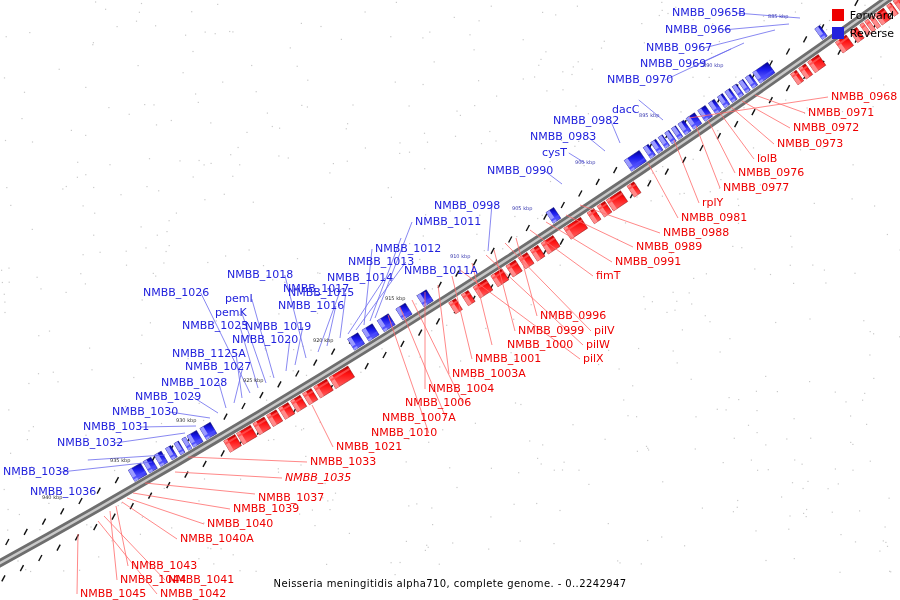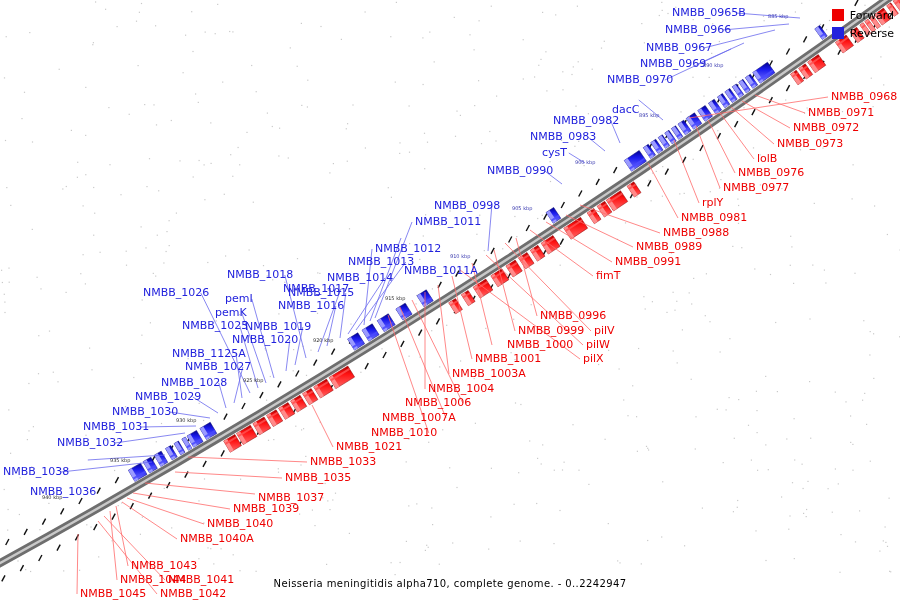--- a/index.html
+++ b/index.html
@@ -1244,21 +1244,21 @@
       <div class="lbl fwd" style="left: 495px; top: 339px; margin-left: 12px;">NMBB_1000</div>
       <div class="lbl fwd" style="left: 583px; top: 353px;">pilX</div>
       <div class="lbl fwd" style="left: 475px; top: 353px;">NMBB_1001</div>
       <div class="lbl fwd" style="left: 452px; top: 368px;">NMBB_1003A</div>
       <div class="lbl fwd" style="left: 428px; top: 383px;">NMBB_1004</div>
       <div class="lbl fwd" style="left: 405px; top: 397px;">NMBB_1006</div>
       <div class="lbl fwd" style="left: 382px; top: 412px;">NMBB_1007A</div>
       <div class="lbl fwd" style="left: 371px; top: 427px;">NMBB_1010</div>
       <div class="lbl fwd" style="left: 336px; top: 441px;">NMBB_1021</div>
       <div class="lbl fwd" style="left: 310px; top: 456px;">NMBB_1033</div>
-      <div class="lbl fwd" style="left: 285px; top: 472px;">NMBB_1035</div>
+      <div class="lbl fwd" style="left: 285px; top: 472px; font-style: italic;">NMBB_1035</div>
       <div class="lbl fwd" style="left: 258px; top: 492px;">NMBB_1037</div>
       <div class="lbl fwd" style="left: 233px; top: 503px;">NMBB_1039</div>
       <div class="lbl fwd" style="left: 207px; top: 518px;">NMBB_1040</div>
       <div class="lbl fwd" style="left: 180px; top: 533px;">NMBB_1040A</div>
       <div class="lbl fwd" style="left: 131px; top: 560px;">NMBB_1043</div>
       <div class="lbl fwd" style="left: 120px; top: 574px;">NMBB_1044</div>
       <div class="lbl fwd" style="left: 168px; top: 574px;">NMBB_1041</div>
       <div class="lbl fwd" style="left: 160px; top: 588px;">NMBB_1042</div>
       <div class="lbl fwd" style="left: 80px; top: 588px;">NMBB_1045</div>
     </div>

